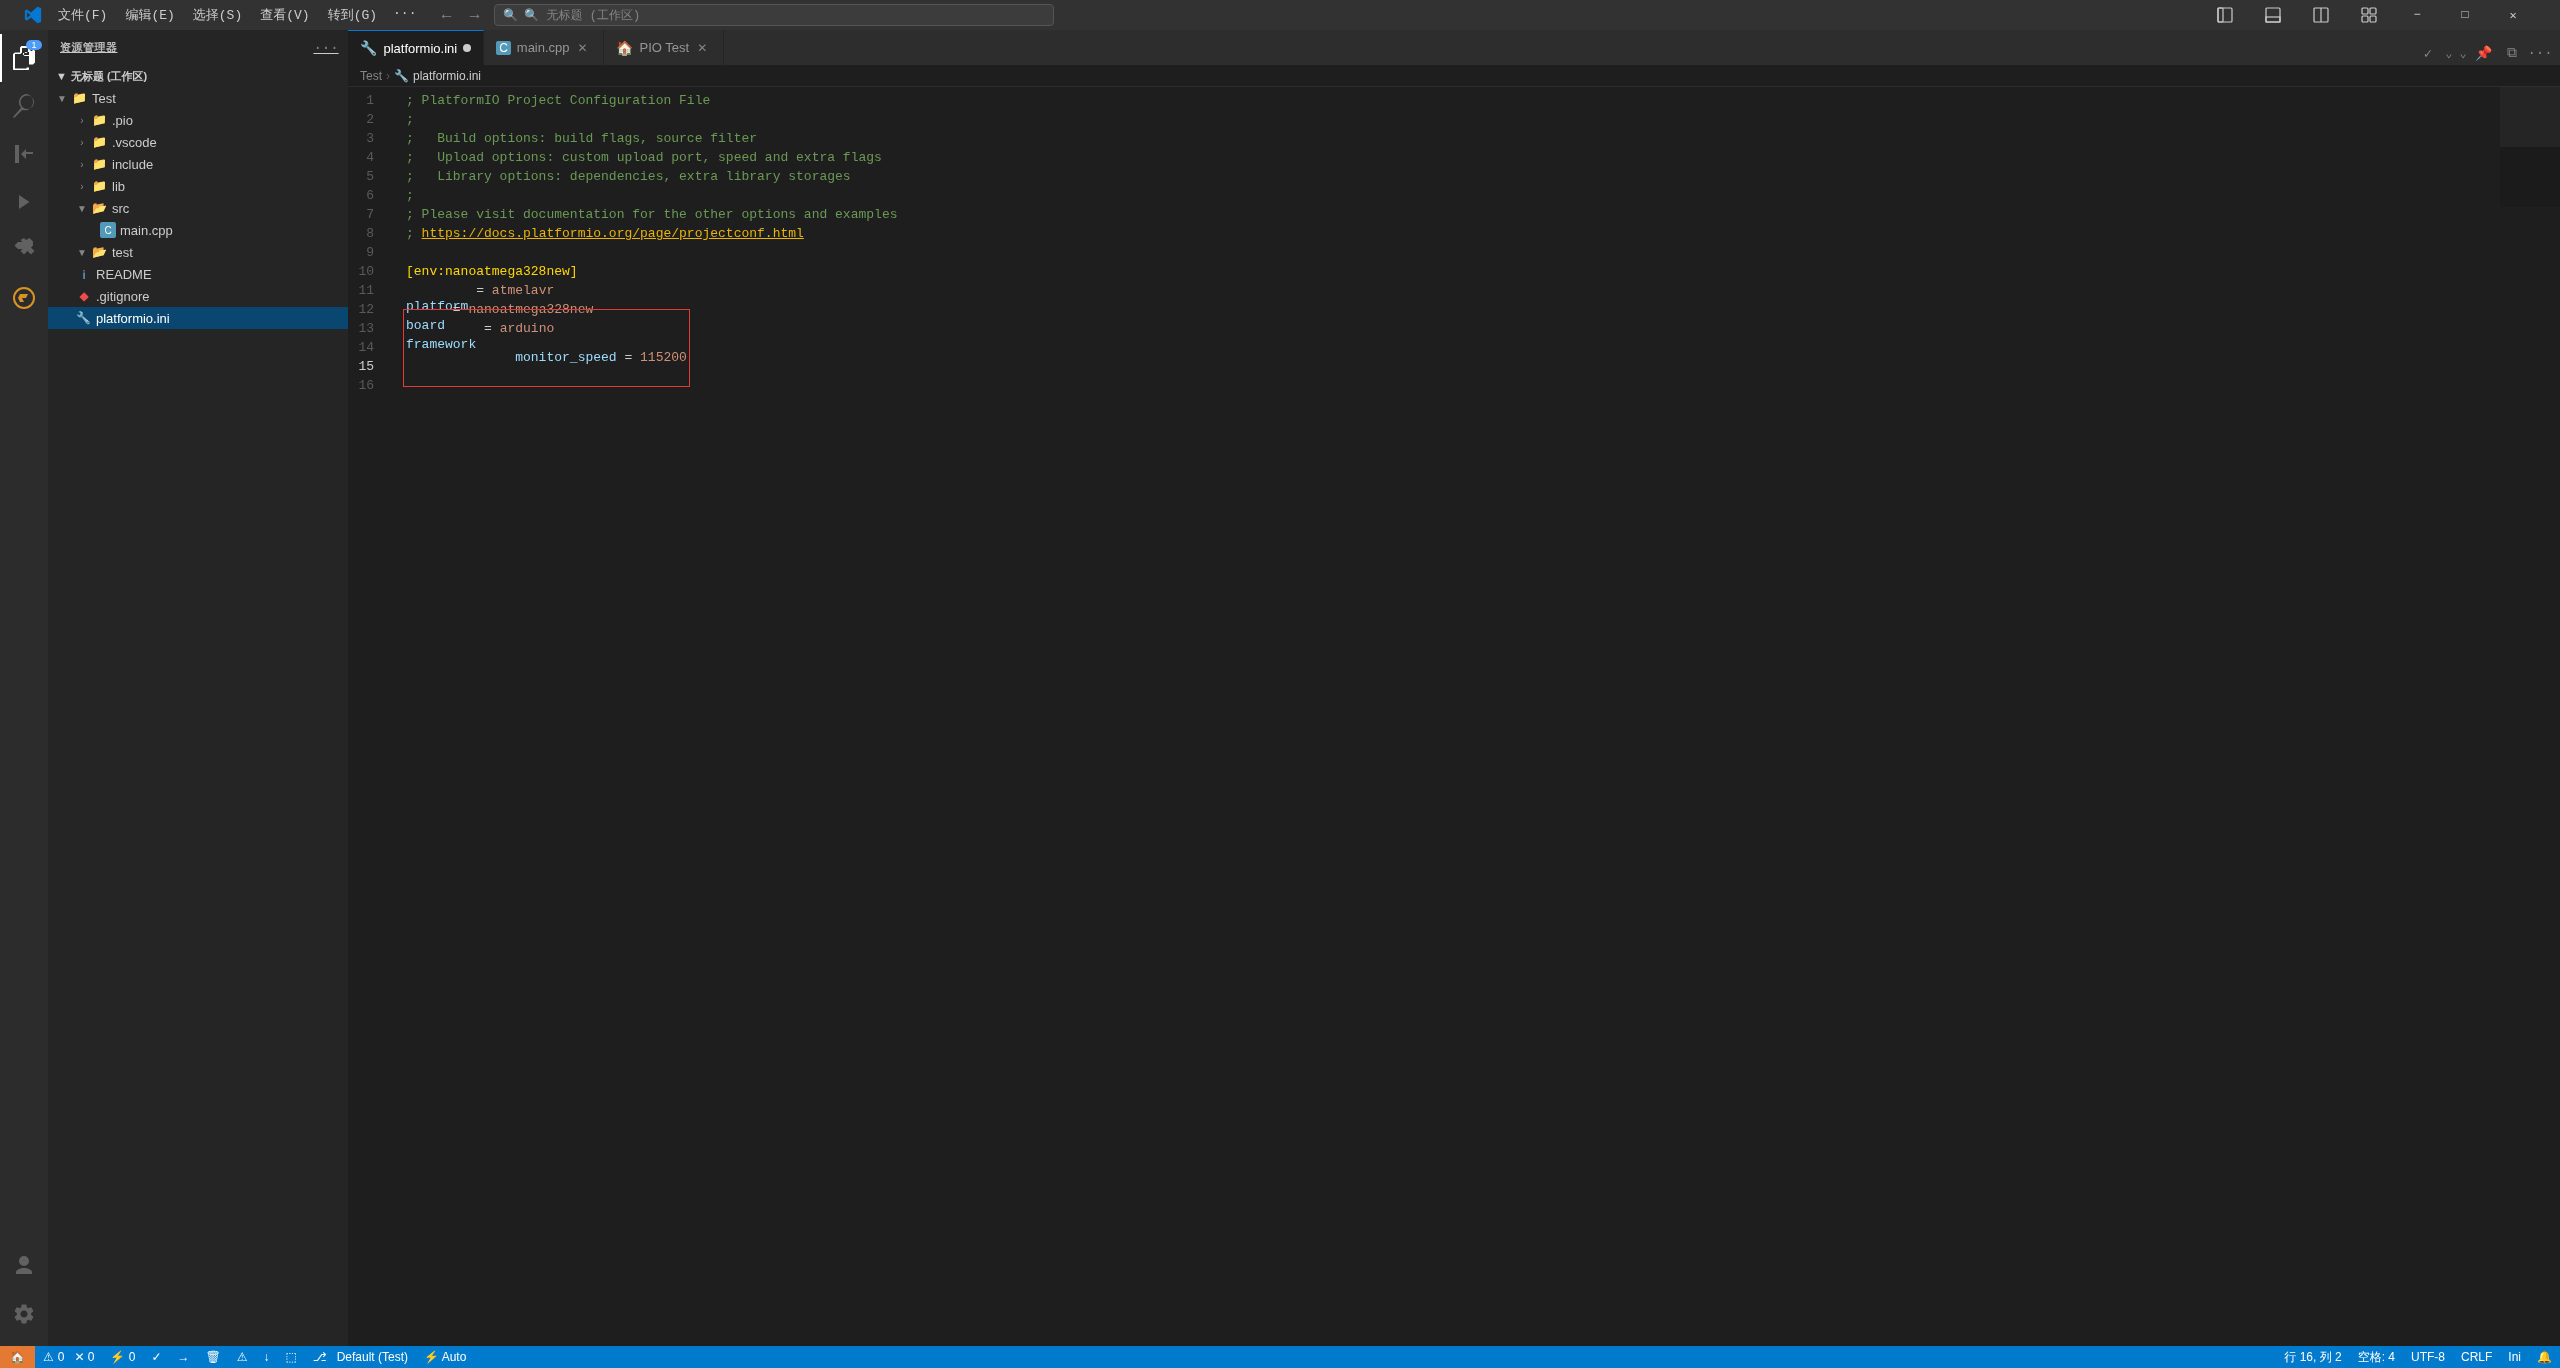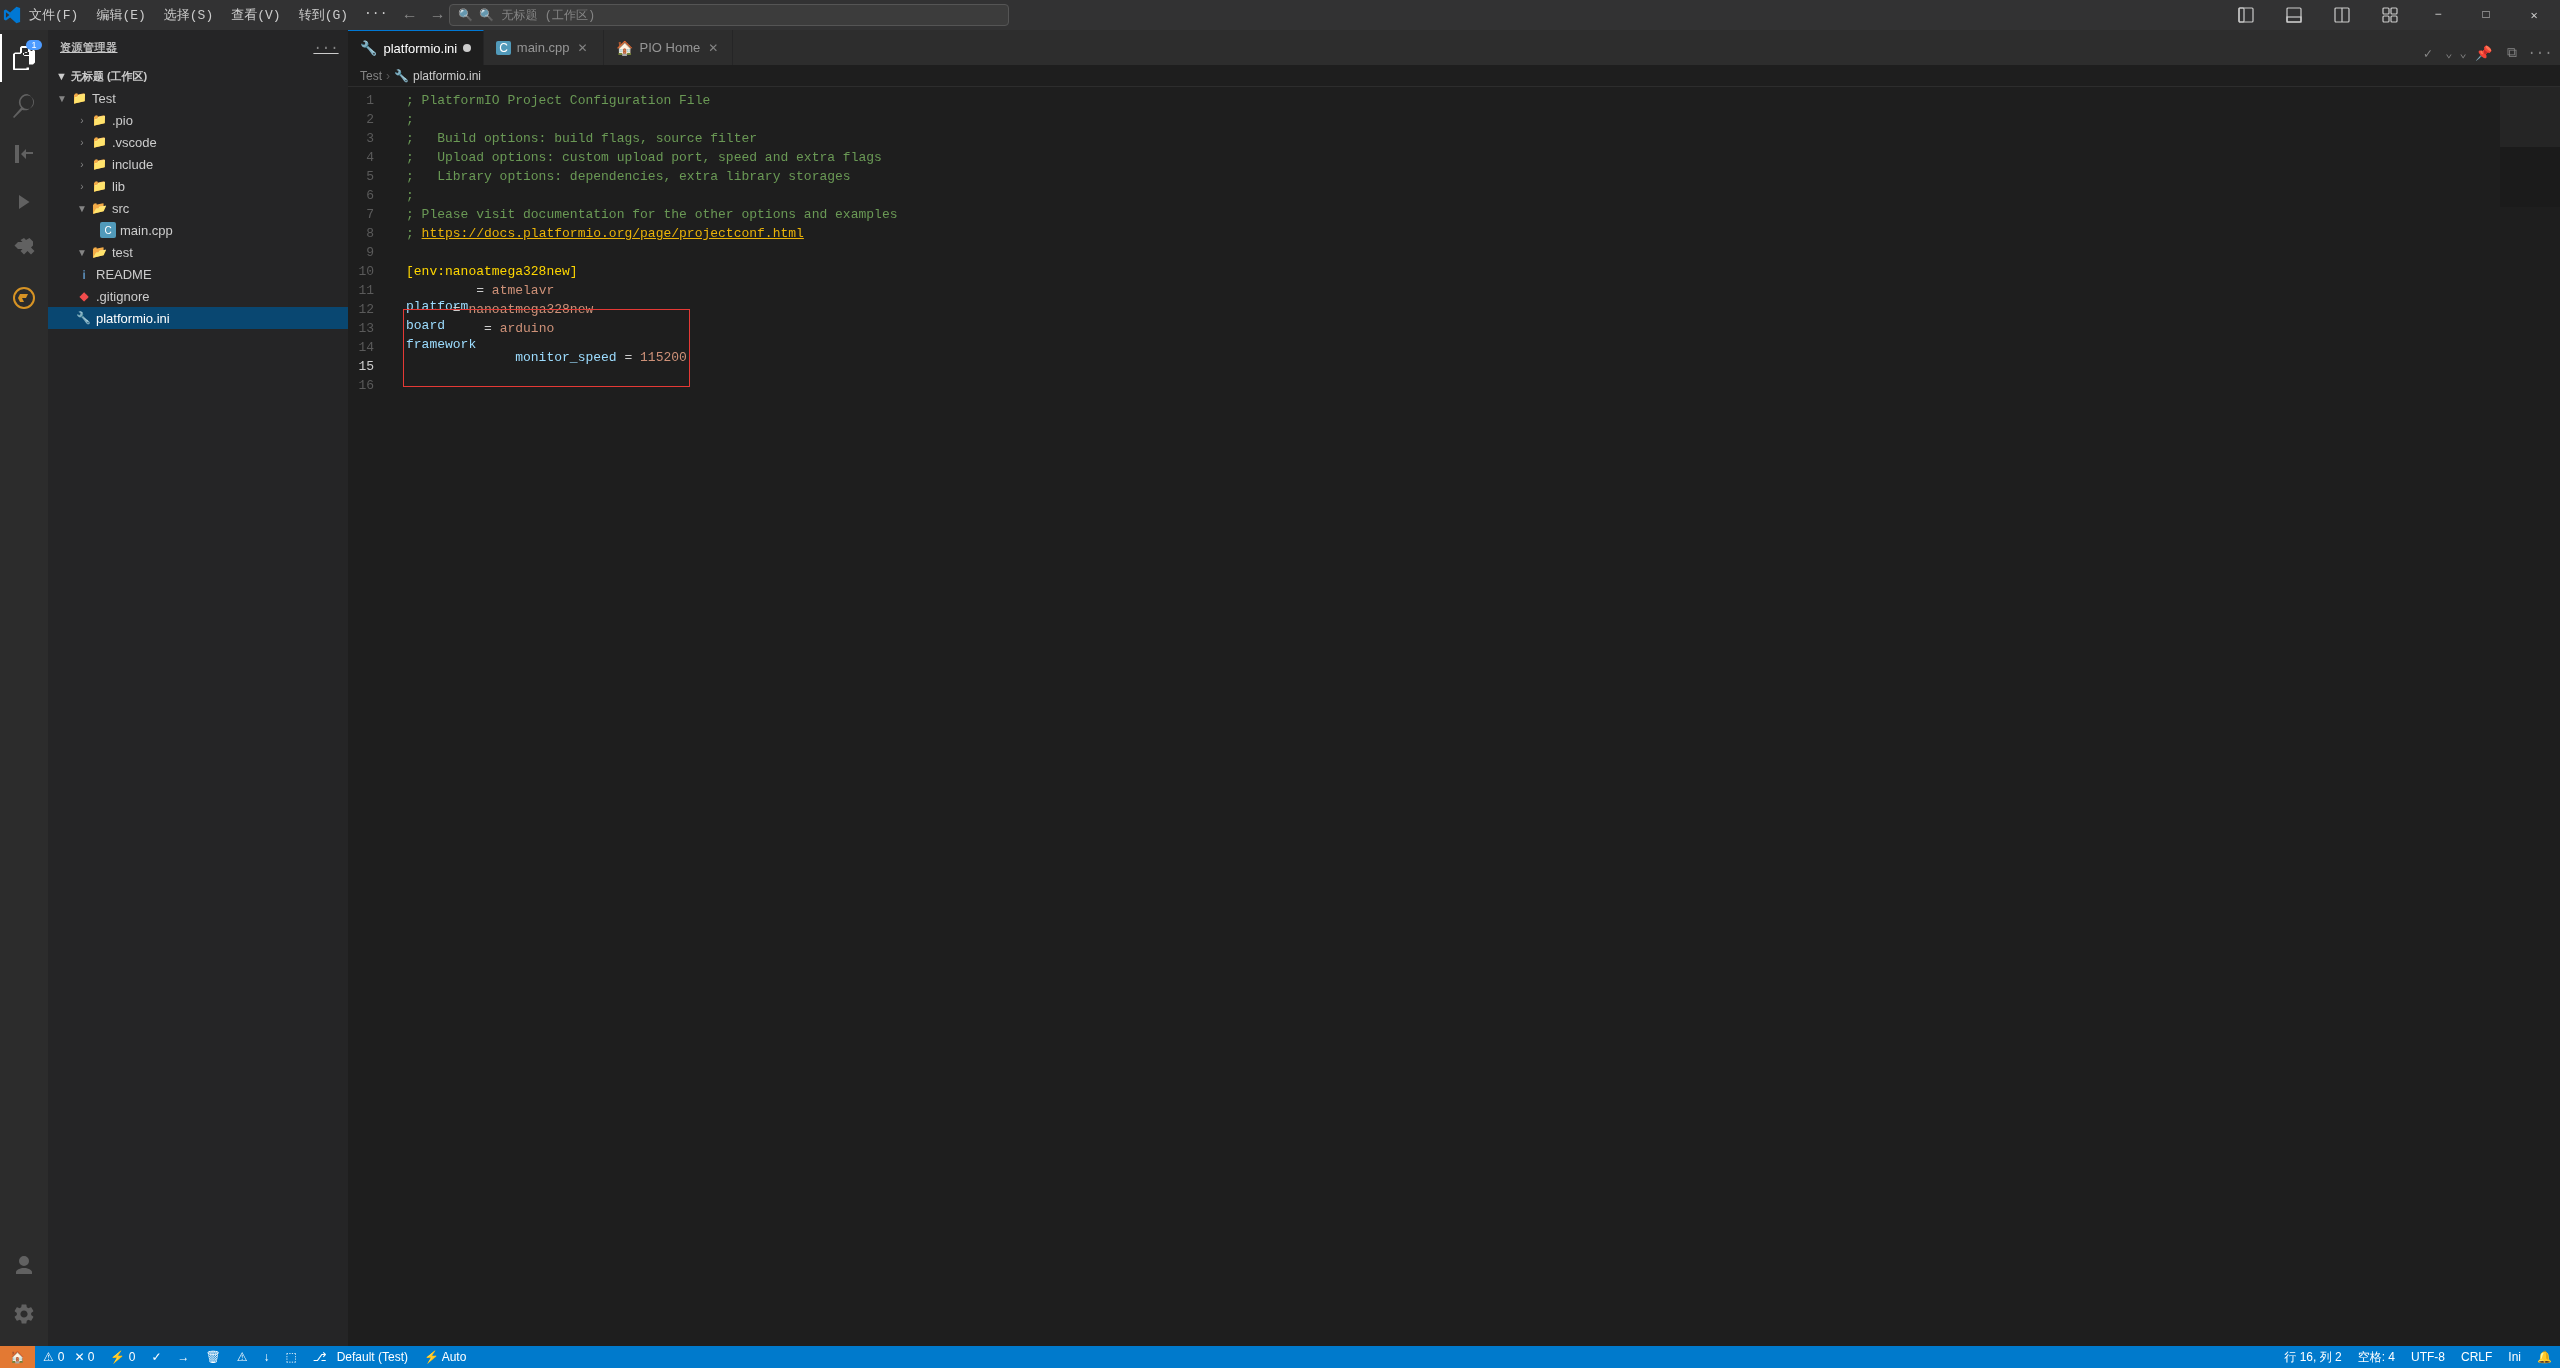--- a/index.html
+++ b/index.html
@@ -14,22 +14,23 @@
       display: flex;
       flex-direction: column;
     }
 
     
     .titlebar {
       height: 30px;
       background: #323233;
       display: flex;
       align-items: center;
-      padding: 0 3px;
-      flex-shrink: 0;
+      padding: 0 24px;
+      flex-shrink: 0;
+      gap: 8px;
     }
     .titlebar-menu {
       display: flex;
       gap: 2px;
       font-size: 13px;
       color: #cccccc;
     }
     .titlebar-menu-item {
       padding: 2px 8px;
       cursor: pointer;
@@ -624,21 +625,21 @@
       </div>
 
       <div class="tab">
         <span style="color:#519aba;font-size:12px;background:#519aba;color:white;border-radius:2px;padding:0 3px;">C</span>
         <span>main.cpp</span>
         <span class="tab-close">✕</span>
       </div>
 
       <div class="tab">
         <span style="color:#f5a623;font-size:14px;">🏠</span>
-        <span>PIO Home</span>
+        <span>PIO Test</span>
         <span class="tab-close">✕</span>
       </div>
       <div class="tabs-actions">
         <div class="tabs-action-btn">✓</div>
         <div class="tabs-action-btn" style="font-size:12px;">⌄ ⌄</div>
         <div class="tabs-action-btn">📌</div>
         <div class="tabs-action-btn">⧉</div>
         <div class="tabs-action-btn">···</div>
       </div>
     </div>

